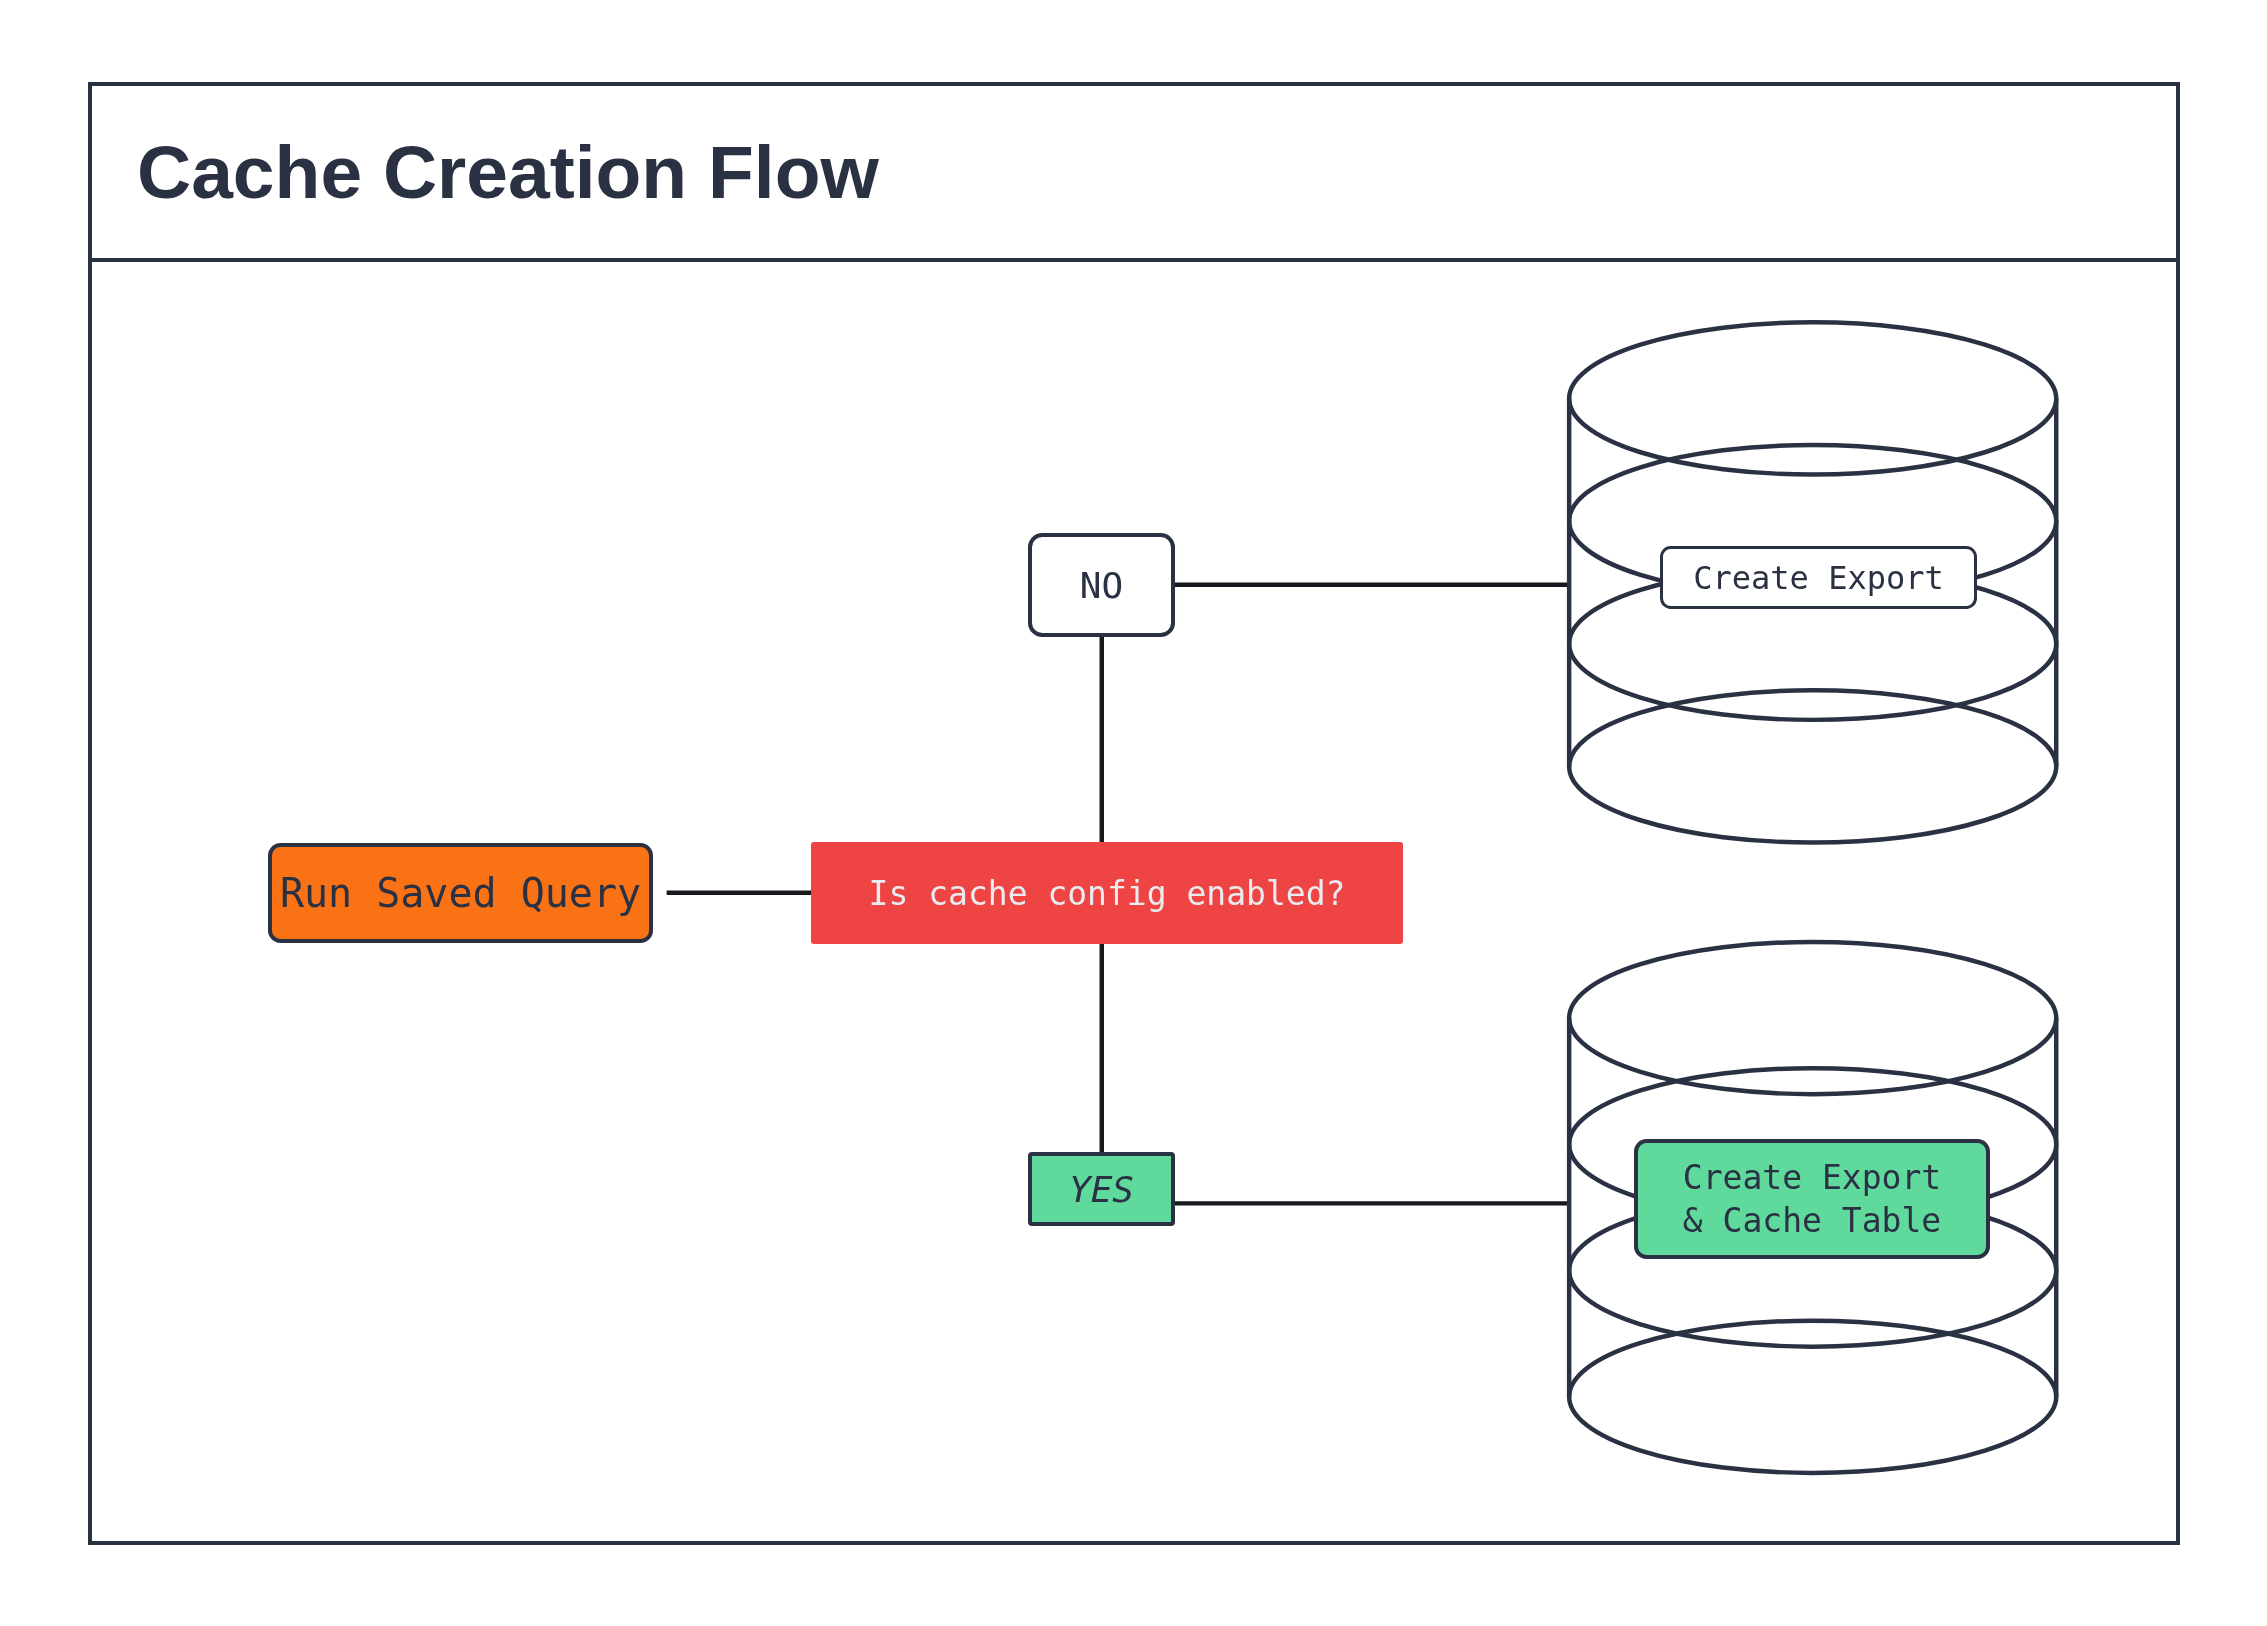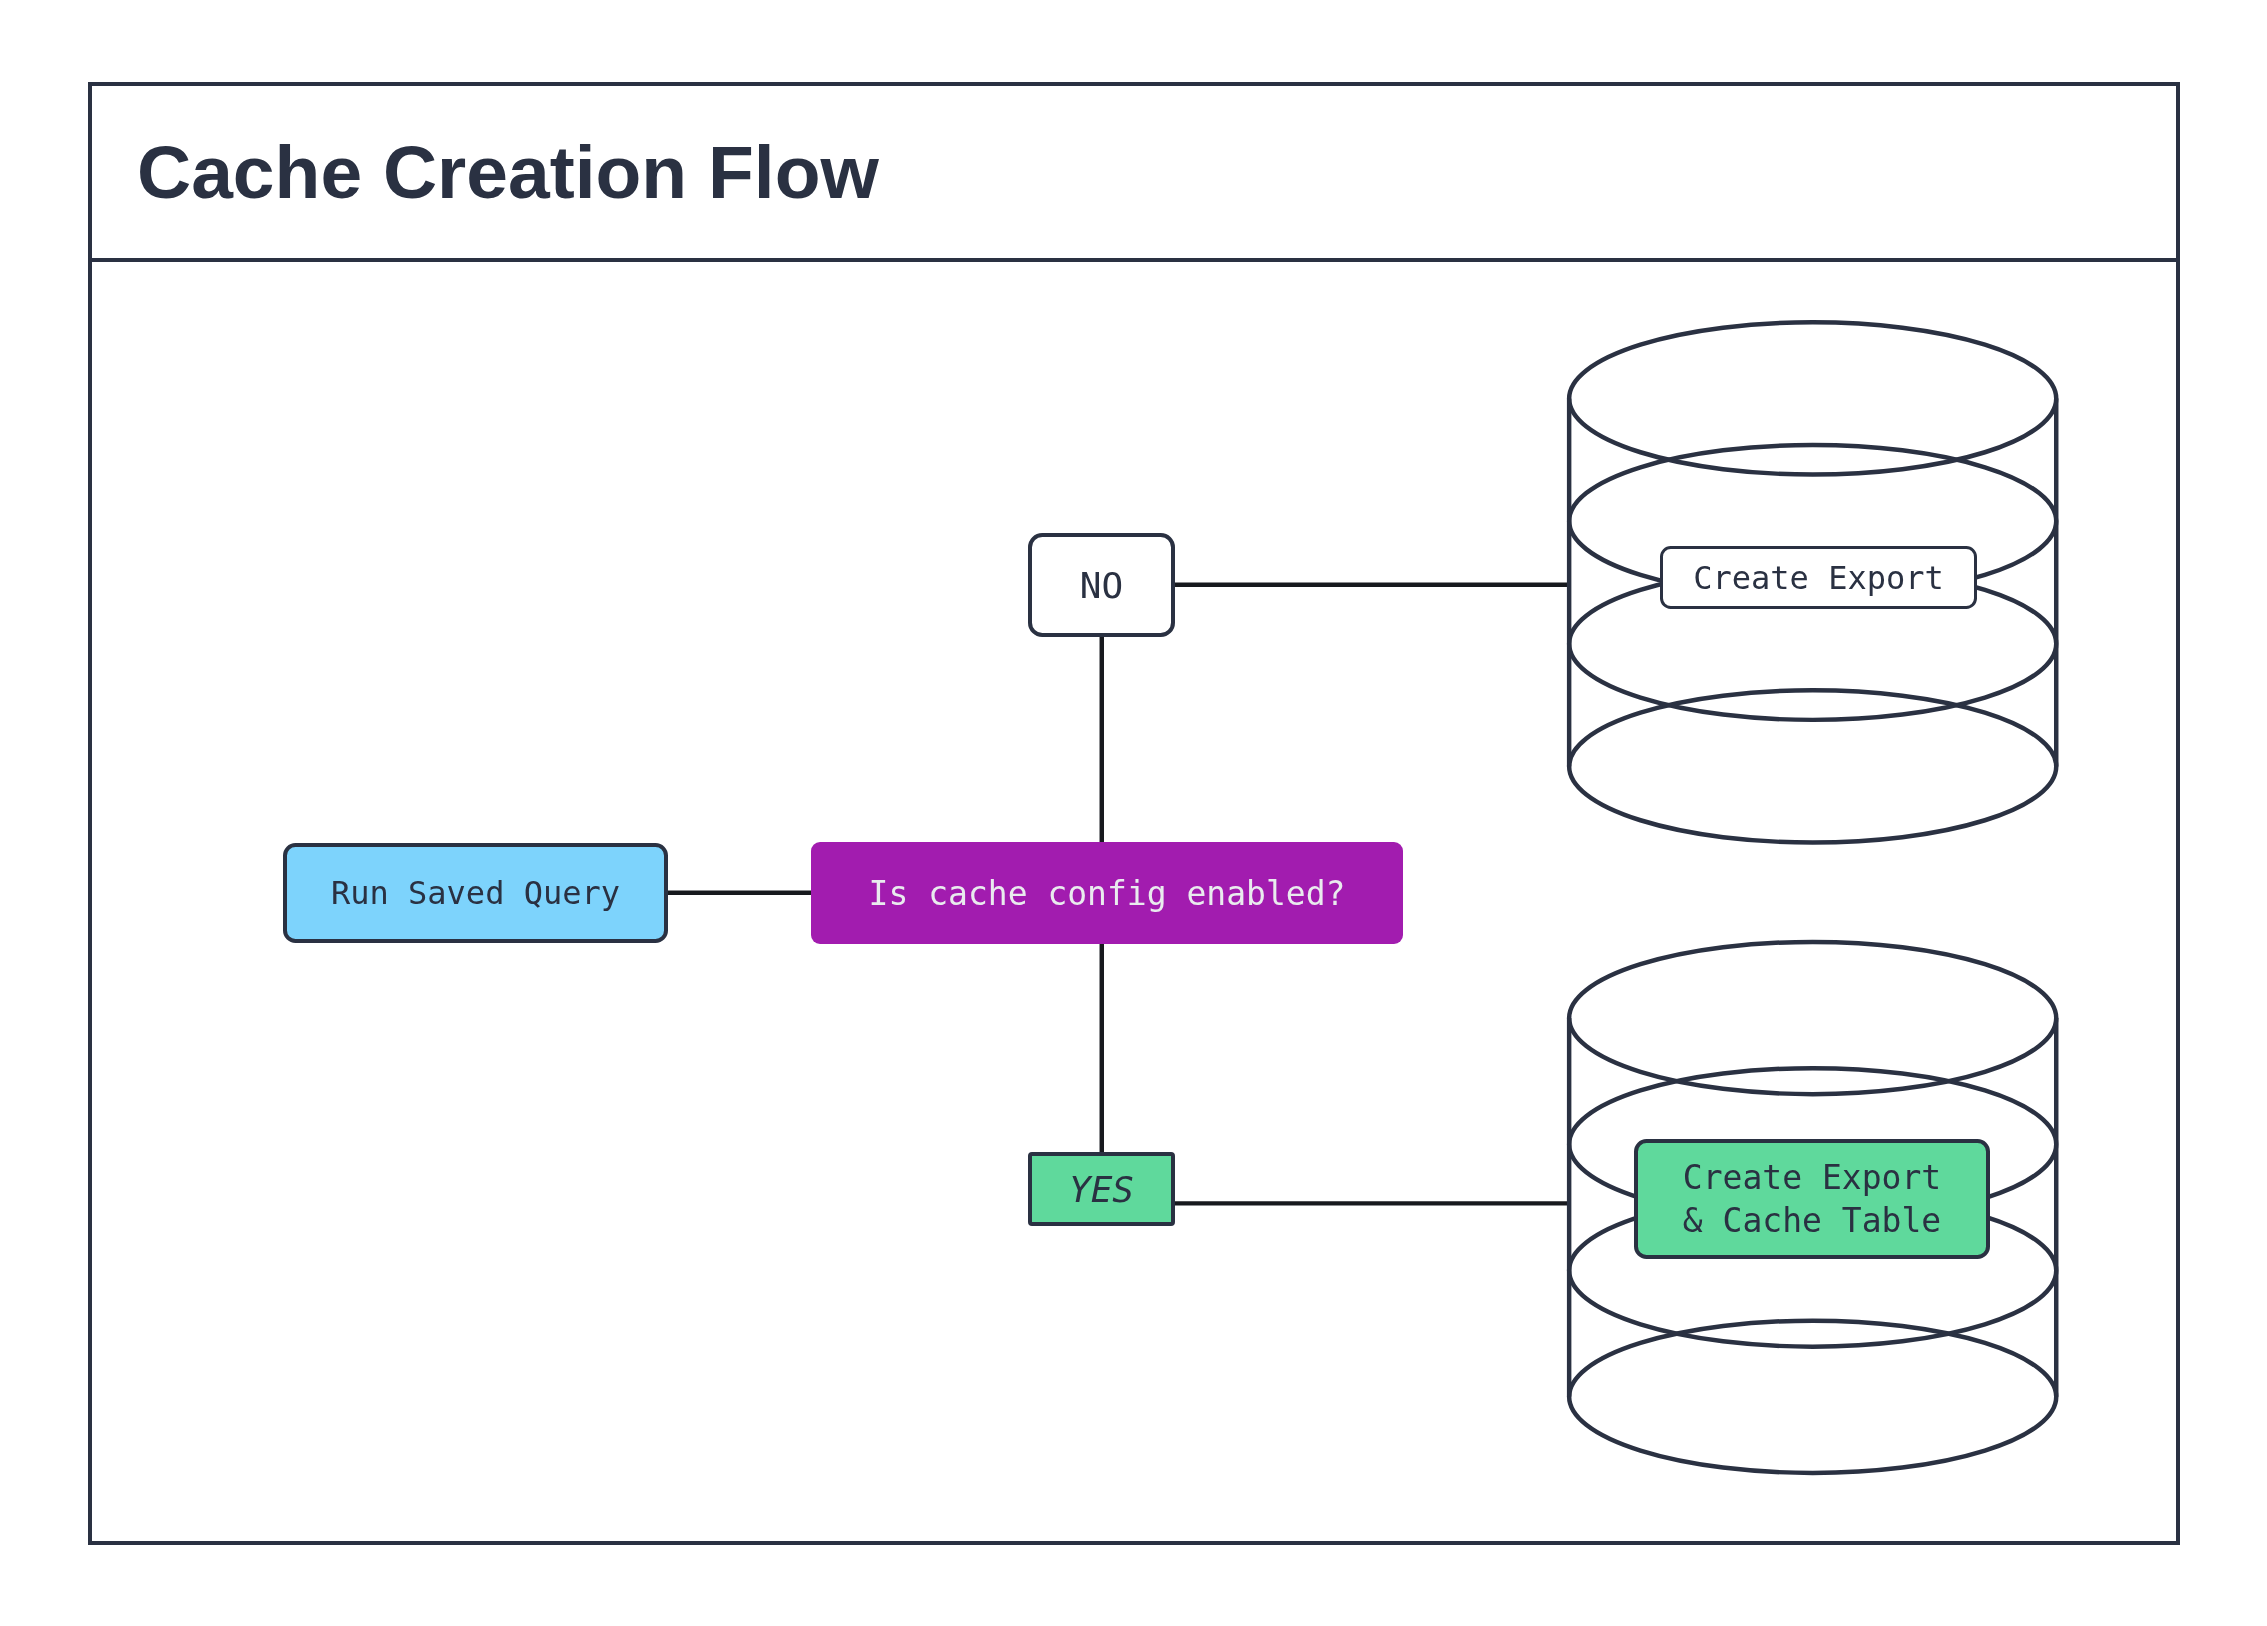--- a/index.html
+++ b/index.html
@@ -56,30 +56,30 @@
   .node {
     position: absolute;
     box-sizing: border-box;
     display: flex;
     align-items: center;
     justify-content: center;
     text-align: center;
     white-space: pre;
   }
   .node-start {
-    left: 283px; top: 843px; width: 385px; height: 100px;
-    background: #7dd3fc;
+    left: 268px; top: 843px; width: 385px; height: 100px;
+    background: #f97316;
     border: 4.5px solid #2a3142;
     border-radius: 12.5px;
-    font-size: 32px;
+    font-size: 40px;
   }
   .node-decision {
     left: 811px; top: 842px; width: 592px; height: 102px;
-    background: #a21caf;
-    border-radius: 9px;
+    background: #ef4444;
+    border-radius: 3px;
     color: #e9ebee;
     font-size: 33px;
   }
   .node-no {
     left: 1028px; top: 533px; width: 147px; height: 104px;
     background: #ffffff;
     border: 4.5px solid #2a3142;
     border-radius: 14.3px;
     font-size: 36px;
   }

